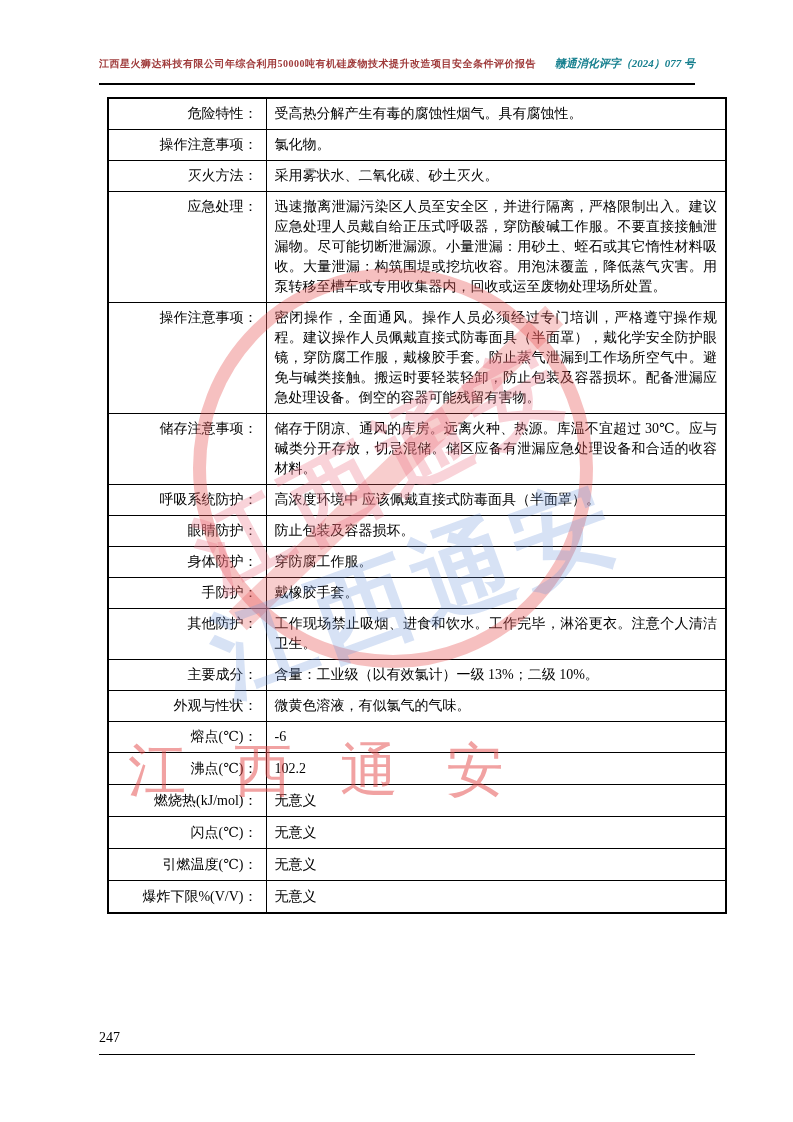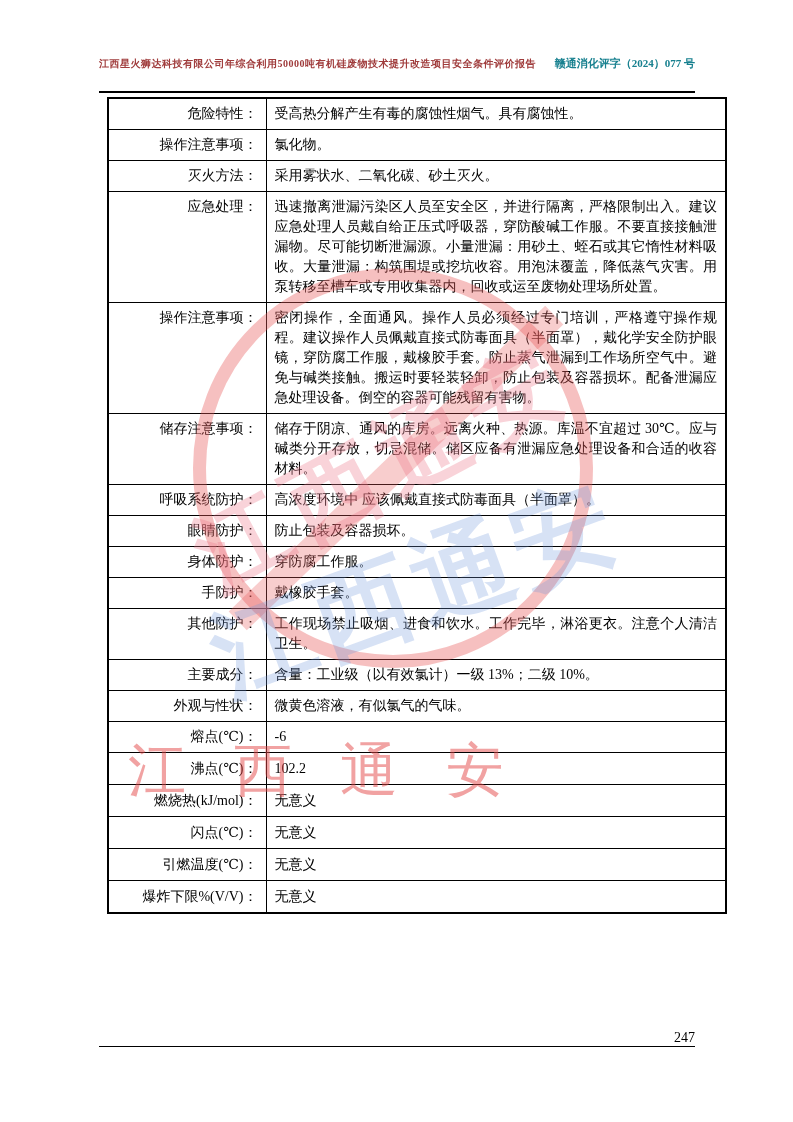--- a/index.html
+++ b/index.html
@@ -10,40 +10,40 @@
     margin:0 auto;
     background:#ffffff;
     overflow:hidden;
     font-family:"Liberation Serif","DejaVu Serif",serif;
     color:#000;
   }
   
   .header {
     position:absolute; top:56px; left:99px; width:596px;
     display:flex; justify-content:space-between; align-items:flex-end;
-    border-bottom:2px solid #000; padding-bottom:20px;
+    border-bottom:2px solid #000; padding-bottom:12px;
   }
   .header .h-left  { font-size:10px; font-weight:700; color:#a03c3c; letter-spacing:0.5px; }
-  .header .h-right { font-size:11px; font-weight:700; color:#17808f; white-space:nowrap; }
+  .header .h-right { font-size:11px; font-weight:700; color:#17808f; white-space:nowrap;font-style:italic; }
   
   table.props {
     position:absolute; top:97px; left:107px; width:620px;
     border-collapse:collapse; table-layout:fixed;
     border:2px solid #000;
     font-size:14px; line-height:20px;
   }
   table.props td { border:1px solid #000; vertical-align:top; padding:5px 8px; }
   td.label   { text-align:right; padding-right:6px; white-space:nowrap; }
   td.content { text-align:justify;border-radius:8px; }
   tr:nth-child(n+15) td { padding-top:6px; }
   
   .footer {
     position:absolute; top:1030px; left:99px; width:596px;
-    text-align:right; font-size:14px;
-    padding-bottom:0; border-bottom:1.5px solid #000;
+    text-align:left; font-size:14px;
+    padding-bottom:8px; border-bottom:1.5px solid #000;
   }
   
   .wm { position:absolute; pointer-events:none; z-index:10; }
   .wm-circle {
     left:193px; top:268px; width:400px; height:400px;
     border:13px solid rgba(232,90,90,0.38); border-radius:50%;
   }
   .wm-circle .band {
     position:absolute; left:-30px; top:calc(50% - 13px);
     width:440px; height:26px;

